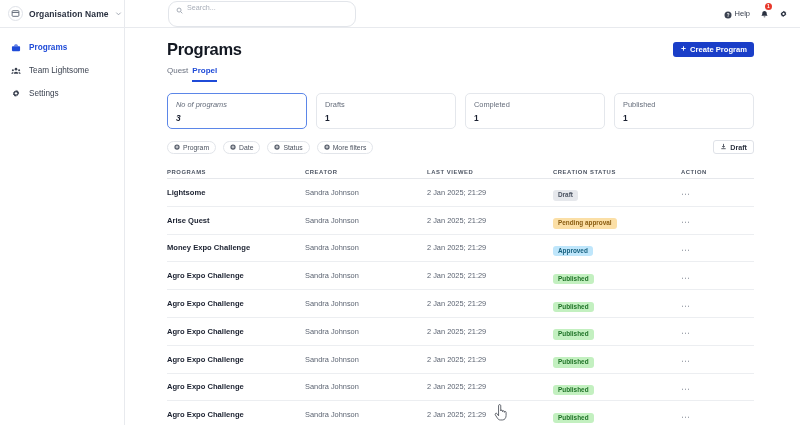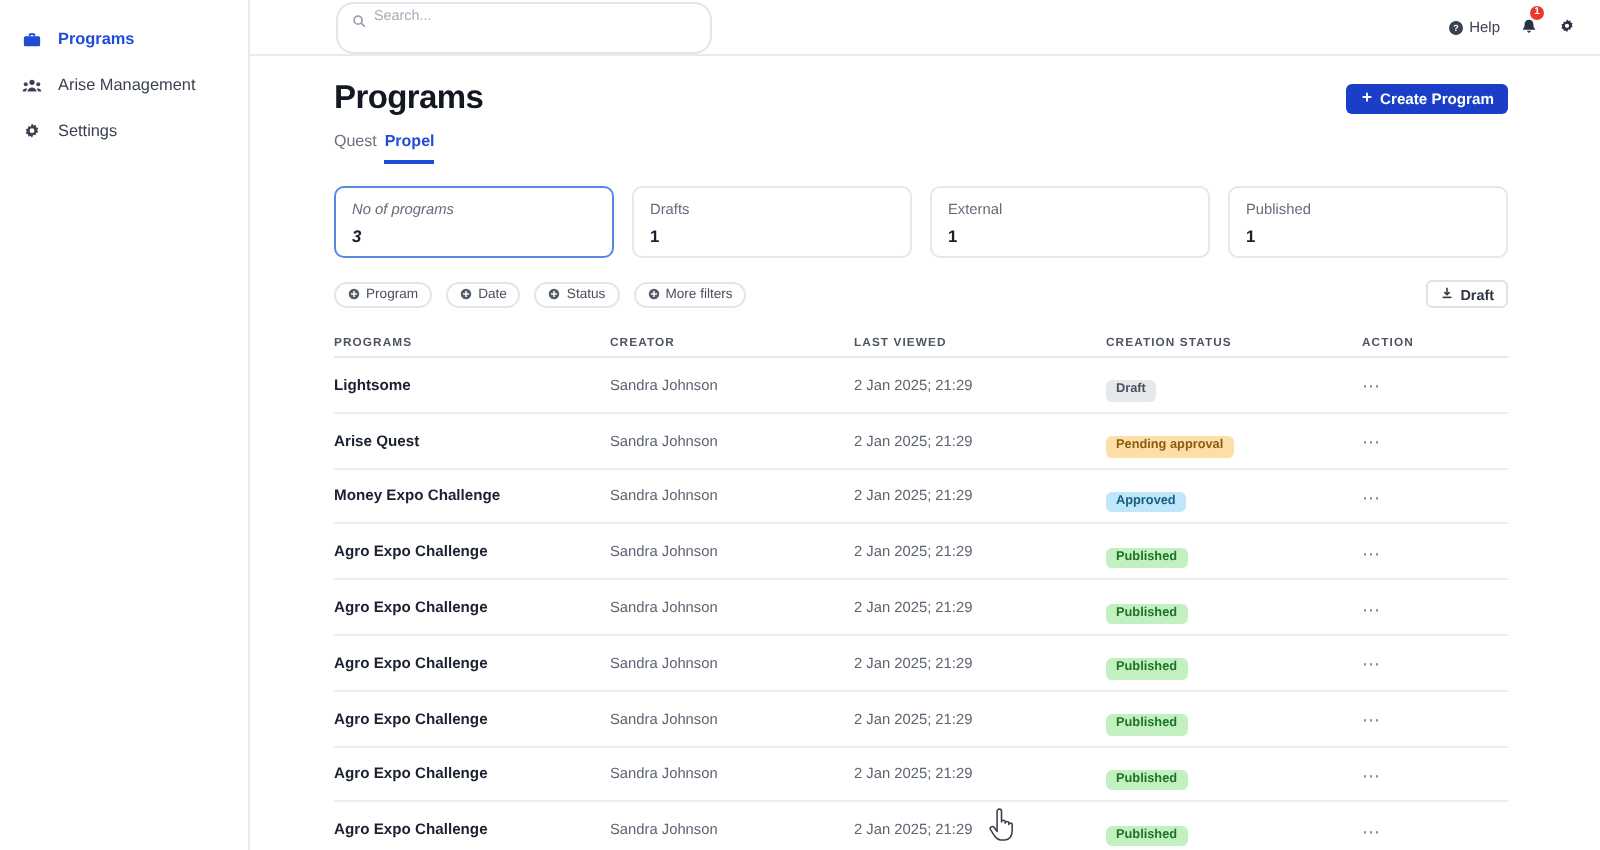--- a/index.html
+++ b/index.html
@@ -173,20 +173,34 @@
   .dots { color:#7c838f; font-size: 9px; letter-spacing: .6px; cursor: pointer; line-height: 1; }
 
   .cursor-ptr { position: absolute; left: 494px; top: 404px; pointer-events: none; }
 </style>
 </head>
 <body>
 
 <div class="app">
 
   <aside class="sidebar">
+    <div class="org-row">
+      <span class="org-avatar">
+        <svg width="9" height="9" viewBox="0 0 16 16" fill="none" stroke="currentColor" stroke-width="1.6">
+          <rect x="2" y="3" width="12" height="10" rx="1.5"></rect>
+          <line x1="2" y1="6.2" x2="14" y2="6.2"></line>
+        </svg>
+      </span>
+      <span class="org-name">Organisation Name</span>
+      <span class="org-chevron">
+        <svg width="7" height="7" viewBox="0 0 16 16" fill="none" stroke="currentColor" stroke-width="1.8">
+            <polyline points="3,6 8,11 13,6"></polyline>
+          </svg>
+      </span>
+    </div>
 
     <nav class="nav">
       <div class="nav-row-wrap">
         <div class="nav-item active">
           <span class="nav-icon">
             <svg width="10" height="10" viewBox="0 0 16 16" fill="currentColor">
               <rect x="1.5" y="5" width="13" height="8" rx="1.3"></rect>
               <path d="M5.5 5V3.6c0-.6.5-1.1 1.1-1.1h2.8c.6 0 1.1.5 1.1 1.1V5h-1.4V3.9H6.9V5z"></path>
             </svg>
           </span>
@@ -198,21 +212,21 @@
           <span class="nav-icon">
             <svg width="10" height="10" viewBox="0 0 16 16" fill="currentColor">
               <circle cx="8" cy="5" r="2.1"></circle>
               <circle cx="3" cy="6.6" r="1.6"></circle>
               <circle cx="13" cy="6.6" r="1.6"></circle>
               <path d="M4.4 12.4c0-2 1.6-3.3 3.6-3.3s3.6 1.3 3.6 3.3z"></path>
               <path d="M.6 12.4c0-1.5 1-2.4 2.4-2.4.5 0 .9.1 1.2.3-.6.6-1 1.3-1.1 2.1z"></path>
               <path d="M15.4 12.4c0-1.5-1-2.4-2.4-2.4-.5 0-.9.1-1.2.3.6.6 1 1.3 1.1 2.1z"></path>
             </svg>
           </span>
-          <span class="nav-label">Arise Management</span>
+          <span class="nav-label">Team Lightsome</span>
         </div>
       </div>
       <div class="nav-row-wrap">
         <div class="nav-item">
           <span class="nav-icon">
             <svg width="10" height="10" viewBox="0 0 16 16" fill="currentColor">
               <path d="M8 1.2l1.1 1.5 1.8-.5.3 1.9 1.8.6-.8 1.7.8 1.7-1.8.6-.3 1.9-1.8-.5L8 12.6 6.9 11.1l-1.8.5-.3-1.9-1.8-.6.8-1.7-.8-1.7 1.8-.6.3-1.9 1.8.5z"></path>
               <circle cx="8" cy="6.9" r="1.9" fill="#fff"></circle>
             </svg>
           </span>
@@ -292,21 +306,21 @@
       <div class="stats">
         <div class="stat-card active">
           <div class="stat-label">No of programs</div>
           <div class="stat-value">3</div>
         </div>
         <div class="stat-card">
           <div class="stat-label">Drafts</div>
           <div class="stat-value">1</div>
         </div>
         <div class="stat-card">
-          <div class="stat-label">External</div>
+          <div class="stat-label">Completed</div>
           <div class="stat-value">1</div>
         </div>
         <div class="stat-card">
           <div class="stat-label">Published</div>
           <div class="stat-value">1</div>
         </div>
       </div>
 
       <div class="filters">
         <div class="chip">

